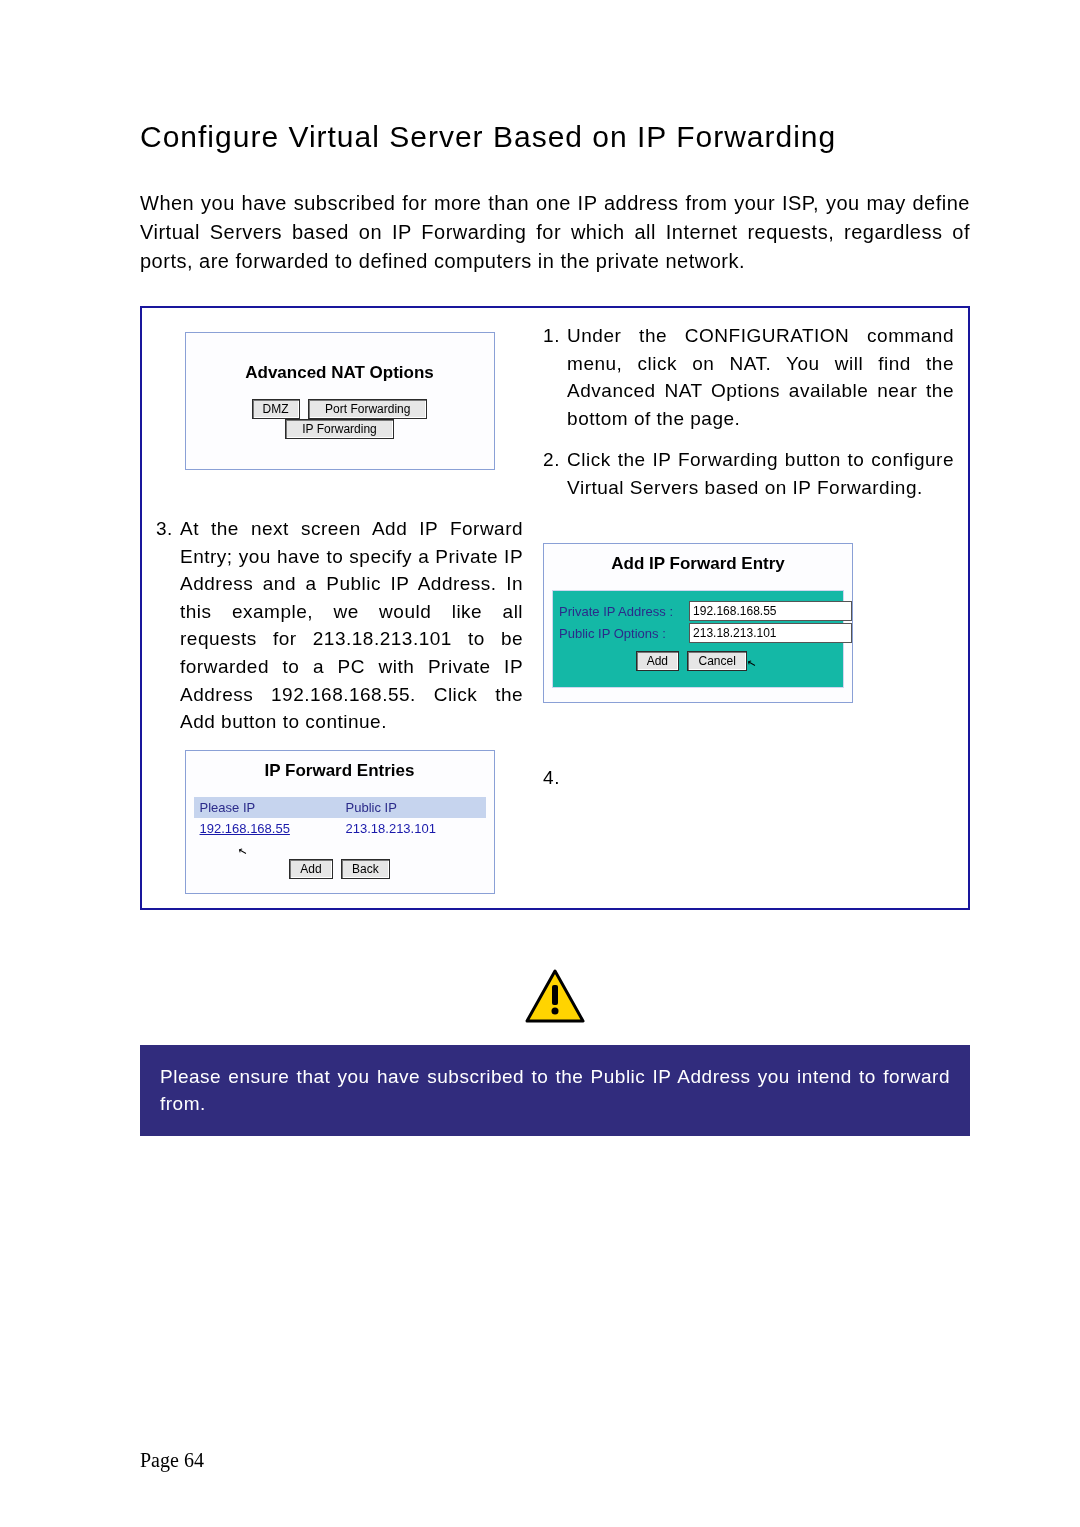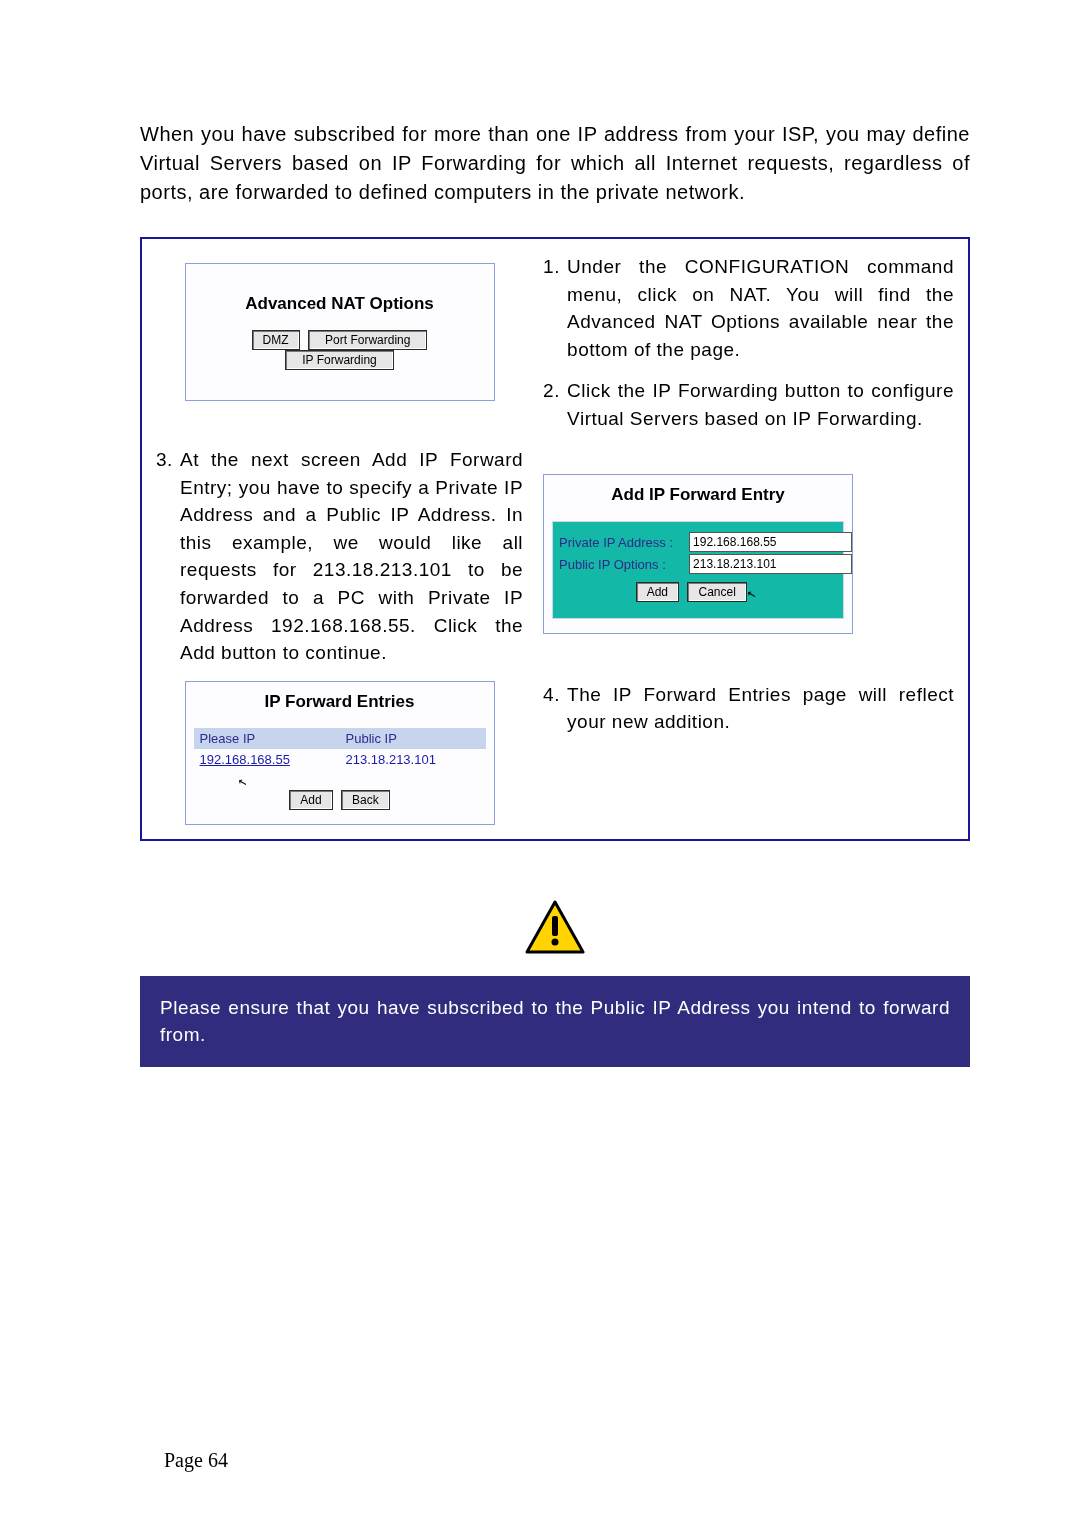--- a/index.html
+++ b/index.html
@@ -185,28 +185,28 @@
     line-height: 1.45;
     padding: 18px 20px;
     text-align: justify;
   }
   .page-number {
     position: absolute;
     bottom: 55px;
     left: 140px;
     font-family: "Times New Roman", Times, serif;
     font-size: 20px;
-    margin-left: 24px;
   }
 </style>
 </head>
 <body>
 
 <div class="page">
 
+  <div class="title">Configure Virtual Server Based on IP Forwarding</div>
 
   <div class="intro">When you have subscribed for more than one IP address from your ISP, you may define Virtual Servers based on IP Forwarding for which all Internet requests, regardless of ports, are forwarded to defined computers in the private network.</div>
 
   <div class="outer-frame">
 
     <div class="row">
       <div class="cell-left">
         <div class="panel nat-panel">
           <div class="panel-title">Advanced NAT Options</div>
           <div class="btn-row">
@@ -271,21 +271,21 @@
             </table>
           <div class="cursor" style="margin-left:50px;">↖</div>
           <div class="btn-row" style="margin-top:2px;">
             <span class="win-btn">Add</span>
             <span class="win-btn">Back</span>
           </div>
         </div>
       </div>
       <div class="cell-right">
         <ol class="numlist step-text">
-          <li><span class="num">4.</span><span>The IP Forward Entries page will reflect your new addition.</span></li>
+          <li><span class="num">4.</span></li>
         </ol>
       </div>
     </div>
 
   </div>
 
   <div class="warning-bar">
     <div class="warn-left">
       <svg width="60" height="56" viewBox="0 0 60 56">
         <polygon points="30,2 58,52 2,52" fill="#ffd400" stroke="#000" stroke-width="3" stroke-linejoin="round"></polygon>

